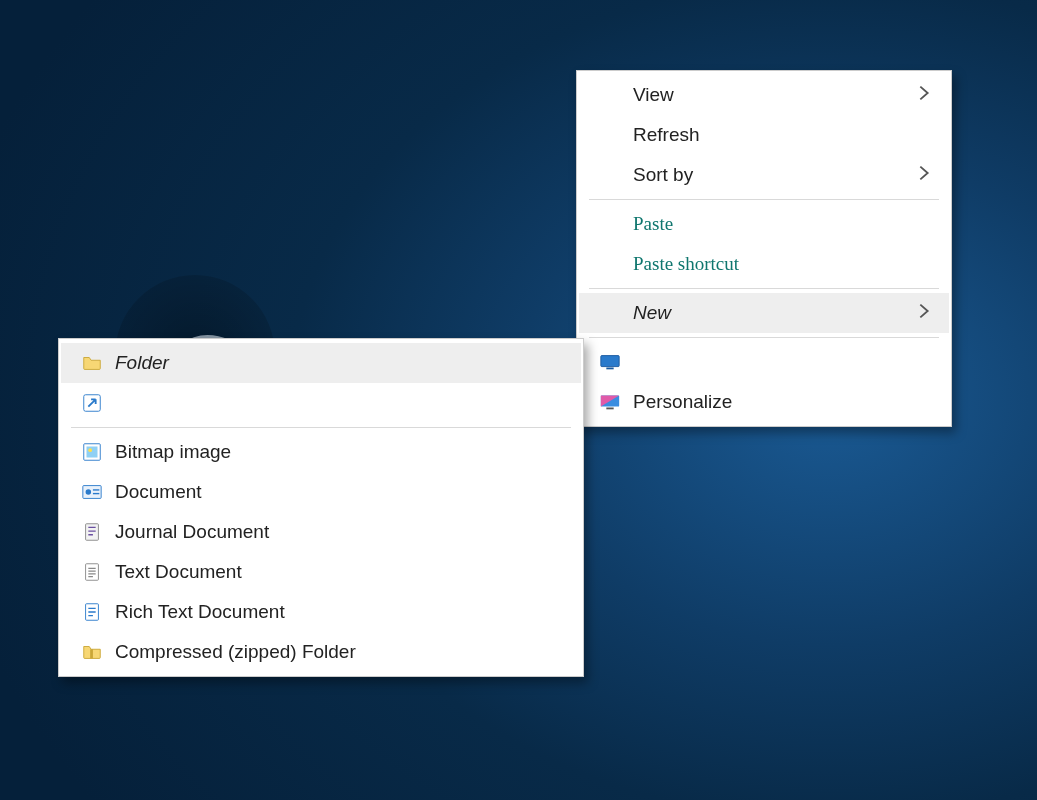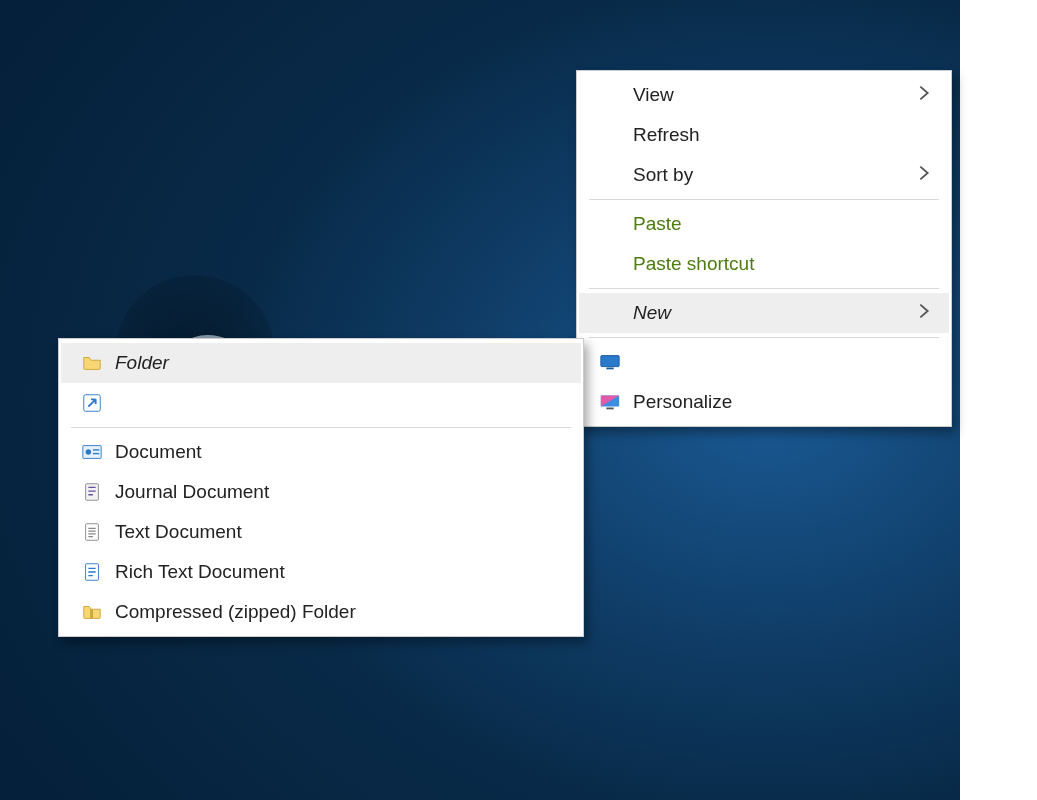--- a/index.html
+++ b/index.html
@@ -5,21 +5,21 @@
   html, body {
     margin: 0;
     padding: 0;
     width: 1037px;
     height: 800px;
     overflow: hidden;
     font-family: "Segoe UI", Tahoma, sans-serif;
   }
   .desktop {
     position: relative;
-    width: 960px;
+    width: 1037px;
     height: 800px;
     background: radial-gradient(ellipse 900px 700px at 80% 50%, #1a5a94 0%, #0f3c66 35%, #082a48 60%, #05203a 100%);
   }
   .watermark {
     position: absolute;
     left: 115px;
     top: 275px;
     width: 160px;
     height: 160px;
     border-radius: 50%;
@@ -41,21 +41,21 @@
   .menu .item {
     display: flex;
     align-items: center;
     height: 40px;
     padding: 0 16px 0 8px;
     color: #222;
     font-size: 19px;
     white-space: nowrap;
     cursor: default;
   }
-  .menu .item.disabled { color: #4d7c0f; }
+  .menu .item.disabled { color: #0f766e; font-family: Liberation Serif, serif; }
   .menu .item.highlight { background: #eeeeee; font-style: italic; }
   .menu .item .iconcell {
     width: 46px;
     display:flex;
     align-items:center;
     justify-content:center;
   }
   .menu .item .label { flex: 1; }
   .menu .item .arrow {
     width: 20px;
@@ -168,20 +168,30 @@
         <svg class="ic" viewBox="0 0 24 24">
           <rect x="3" y="3" width="18" height="18" rx="2" fill="#fff" stroke="#2a7acb"></rect>
           <path d="M8 16 L16 8 M16 8 h-5 M16 8 v5" fill="none" stroke="#2a7acb" stroke-width="2"></path>
         </svg>
       </span>
     </div>
     <hr>
     <div class="item">
       <span class="iconcell">
         <svg class="ic" viewBox="0 0 24 24">
+          <rect x="3" y="3" width="18" height="18" rx="1" fill="#fff" stroke="#2a7acb"></rect>
+          <rect x="6" y="6" width="12" height="12" fill="#8fd0f4"></rect>
+          <circle cx="10" cy="10" r="2" fill="#ffe04a"></circle>
+        </svg>
+      </span>
+      <span class="label">Bitmap image</span>
+    </div>
+    <div class="item">
+      <span class="iconcell">
+        <svg class="ic" viewBox="0 0 24 24">
           <rect x="2" y="5" width="20" height="14" rx="1" fill="#e8f1fb" stroke="#2a7acb"></rect>
           <circle cx="8" cy="12" r="3" fill="#2a7acb"></circle>
           <rect x="13" y="9" width="7" height="1.5" fill="#2a7acb"></rect>
           <rect x="13" y="13" width="7" height="1.5" fill="#2a7acb"></rect>
         </svg>
       </span>
       <span class="label">Document</span>
     </div>
     <div class="item">
       <span class="iconcell">

